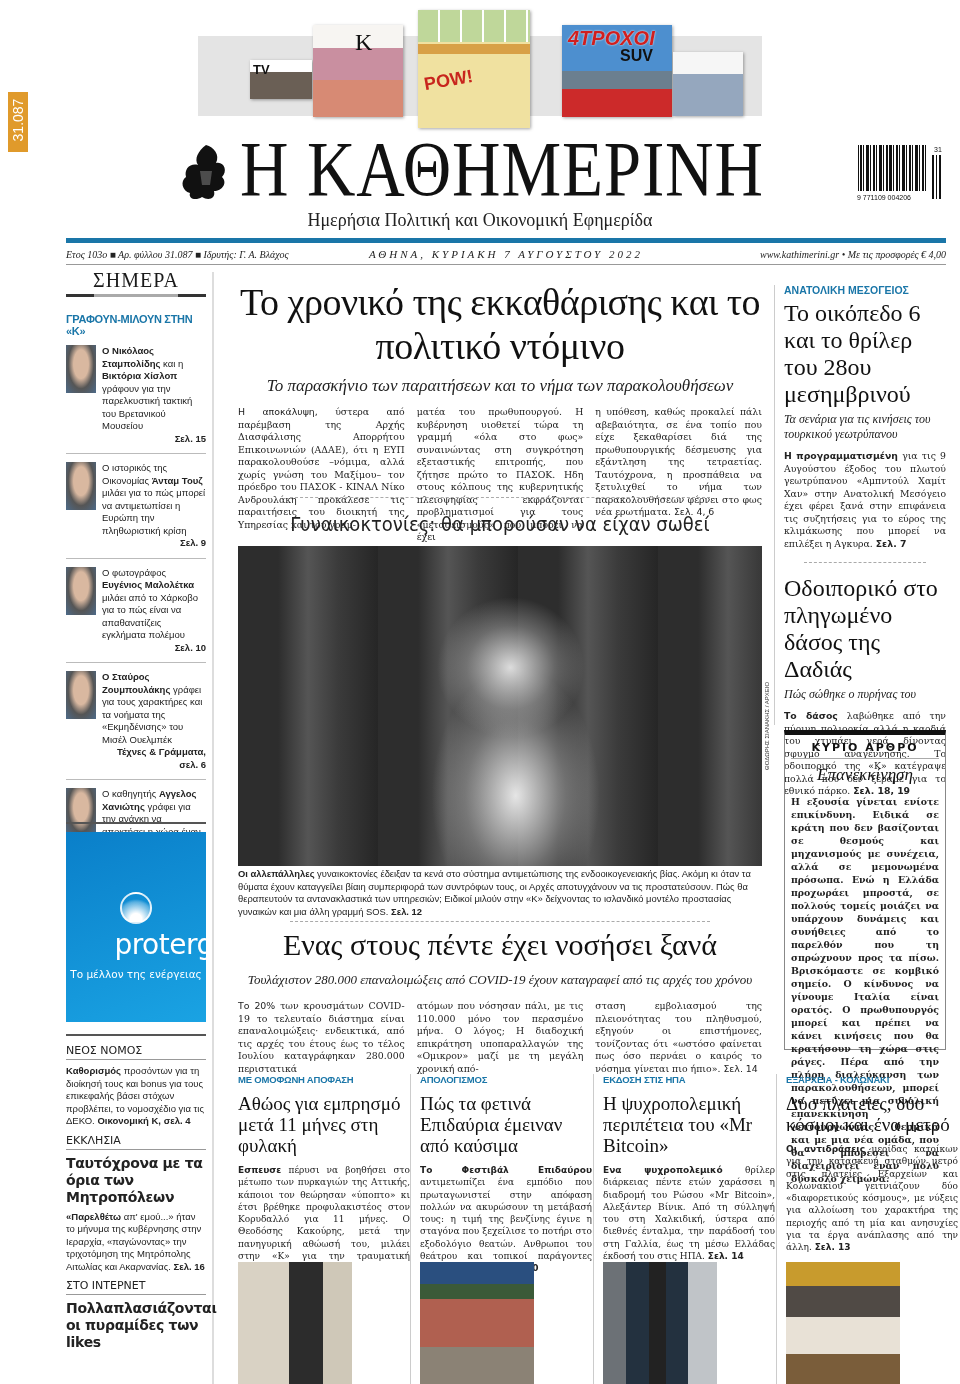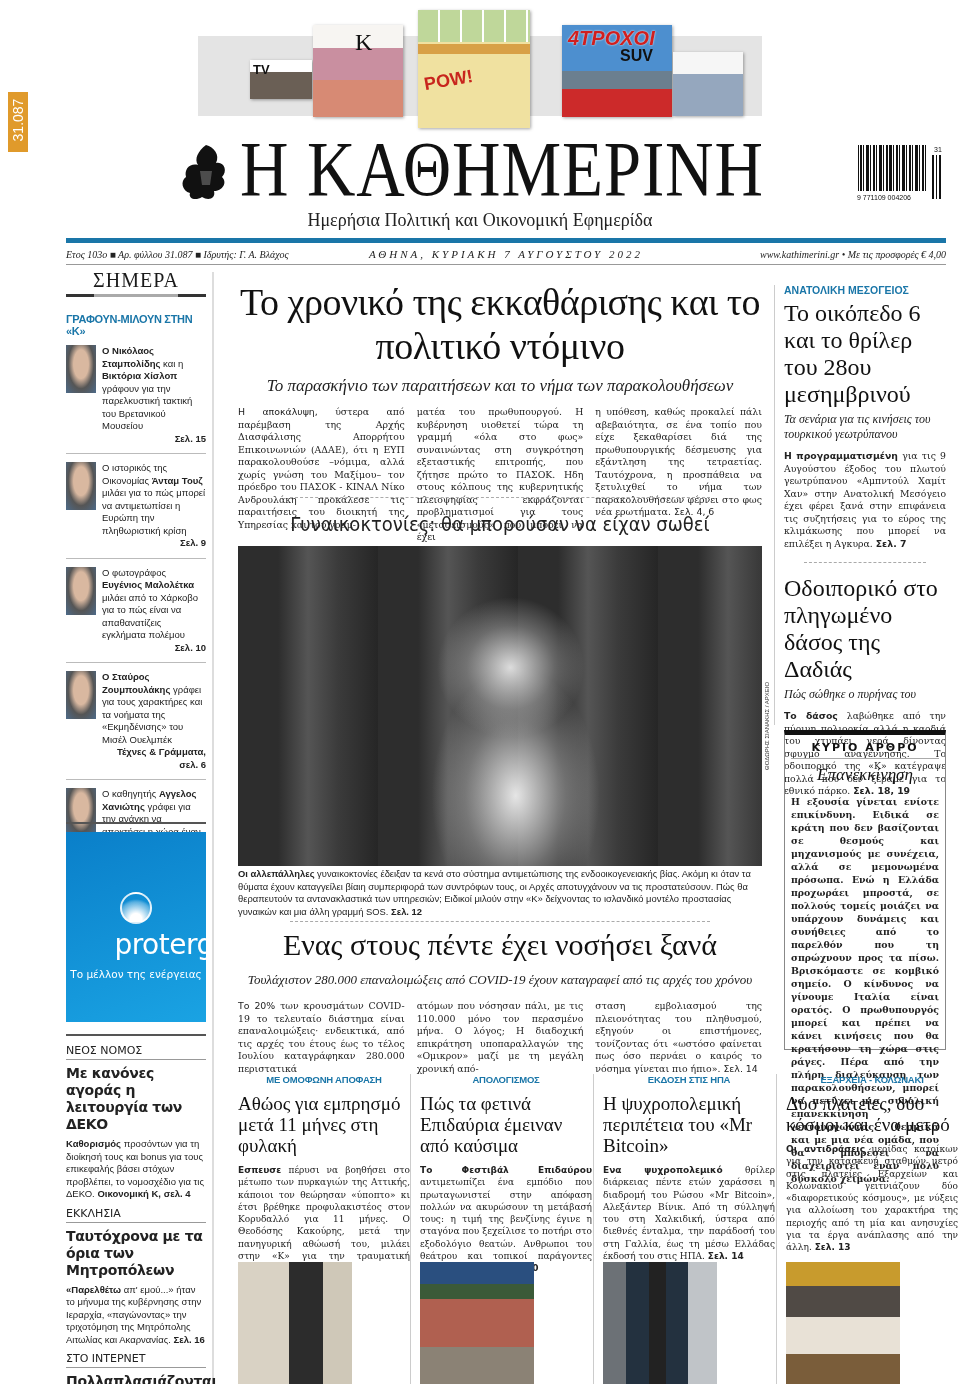--- a/index.html
+++ b/index.html
@@ -94,21 +94,21 @@
   .r-sub { font: italic 12px/15px "Liberation Serif", serif; color:#222; margin-top: 4px; }
   .r-body { font: 9.3px/12.5px "DejaVu Serif", serif; color:#222; margin-top: 8px; text-align: justify; }
   .r-body b { font-family: "DejaVu Sans", sans-serif; font-weight: bold; }
   .r-dash { border-top: 1px dashed #aaa; margin: 12px 20px; }
   .editorial { left: 784px; top: 730px; width: 162px; height: 320px; border: 1px solid #888; border-top: 5px solid #111; padding: 6px 6px; }
   .ed-kicker { text-align:center; font: bold 11px "DejaVu Sans", sans-serif; letter-spacing: 2px; color:#111; padding-bottom: 4px; border-bottom: 1px solid #aaa; }
   .ed-title { text-align:center; font: italic 17px "Liberation Serif", serif; color:#111; margin: 6px 0 10px; }
   .ed-body { font: bold 9.4px/13px "DejaVu Serif", serif; color:#222; text-align: justify; }
   .bottom-item { top: 1074px; width: 172px; }
   .b-vrule { top: 1074px; width: 1px; height: 310px; background:#ccc; }
-  .b-kicker { font: bold 9.5px "Liberation Sans", sans-serif; color:#1a76a8; letter-spacing: -0.2px; text-align: center; }
+  .b-kicker { font: bold 9.5px "Liberation Sans", sans-serif; color:#1a76a8; letter-spacing: -0.2px; }
   .b-title { font: 19px/21px "Liberation Serif", serif; color:#111; margin-top: 8px; }
   .b-body { font: 9px/12.3px "DejaVu Serif", serif; color:#222; margin-top: 8px; text-align: justify; }
   .b-body b { font-family: "DejaVu Sans", sans-serif; font-weight: bold; }
   .b-photo { top: 1262px; width: 114px; height: 122px; }
   .bp1 { left: 238px; width: 114px; background: linear-gradient(90deg,#d9d2c4 0 45%, #2c2c2c 45% 75%, #cfc8b8 75%); }
   .bp2 { left: 420px; width: 114px; background: linear-gradient(180deg,#2a4f7f 0 18%, #3b5a38 18% 30%, #b06050 30% 70%, #8b8275 70%); }
   .bp3 { left: 603px; width: 114px; background: linear-gradient(90deg,#6c7176 0 20%, #23313f 20% 40%, #222 40% 55%, #23313f 55% 75%, #c0c4c8 75%); }
   .bp4 { left: 786px; width: 114px; background: linear-gradient(180deg,#c89b2d 0 20%, #504a45 20% 45%, #e8e1d6 45% 75%, #7a5d3a 75%); }
 </style>
 </head>
@@ -217,21 +217,20 @@
 <div class="abs ad">
   <div class="ad-sun"></div>
   <div class="ad-name">protergia</div>
   <div class="ad-slogan">Το μέλλον της ενέργειας</div>
 </div>
 <div class="abs ad-rule2"></div>
 
 <div class="abs" style="left:66px; top:1044px; width:140px;">
   <div class="brief">
     <div class="brief-kicker">ΝΕΟΣ ΝΟΜΟΣ</div>
-    <div class="brief-title">Με κανόνες αγοράς η λειτουργία των ΔΕΚΟ</div>
     <div class="brief-text"><b>Καθορισμός</b><span> προσόντων για τη διοίκησή τους και bonus για τους επικεφαλής βάσει στόχων προβλέπει, το νομοσχέδιο για τις ΔΕΚΟ.</span> <b>Οικονομική Κ, σελ. 4</b></div>
   </div>
   <div class="brief">
     <div class="brief-kicker">ΕΚΚΛΗΣΙΑ</div>
     <div class="brief-title">Ταυτόχρονα με τα όρια των Μητροπόλεων</div>
     <div class="brief-text"><b>«Παρελθέτω</b><span> απ' εμού...» ήταν το μήνυμα της κυβέρνησης στην Ιεραρχία, «παγώνοντας» την τριχοτόμηση της Μητρόπολης Αιτωλίας και Ακαρνανίας.</span> <b>Σελ. 16</b></div>
   </div>
   <div class="brief">
     <div class="brief-kicker">ΣΤΟ ΙΝΤΕΡΝΕΤ</div>
     <div class="brief-title">Πολλαπλασιάζονται οι πυραμίδες των likes</div>

